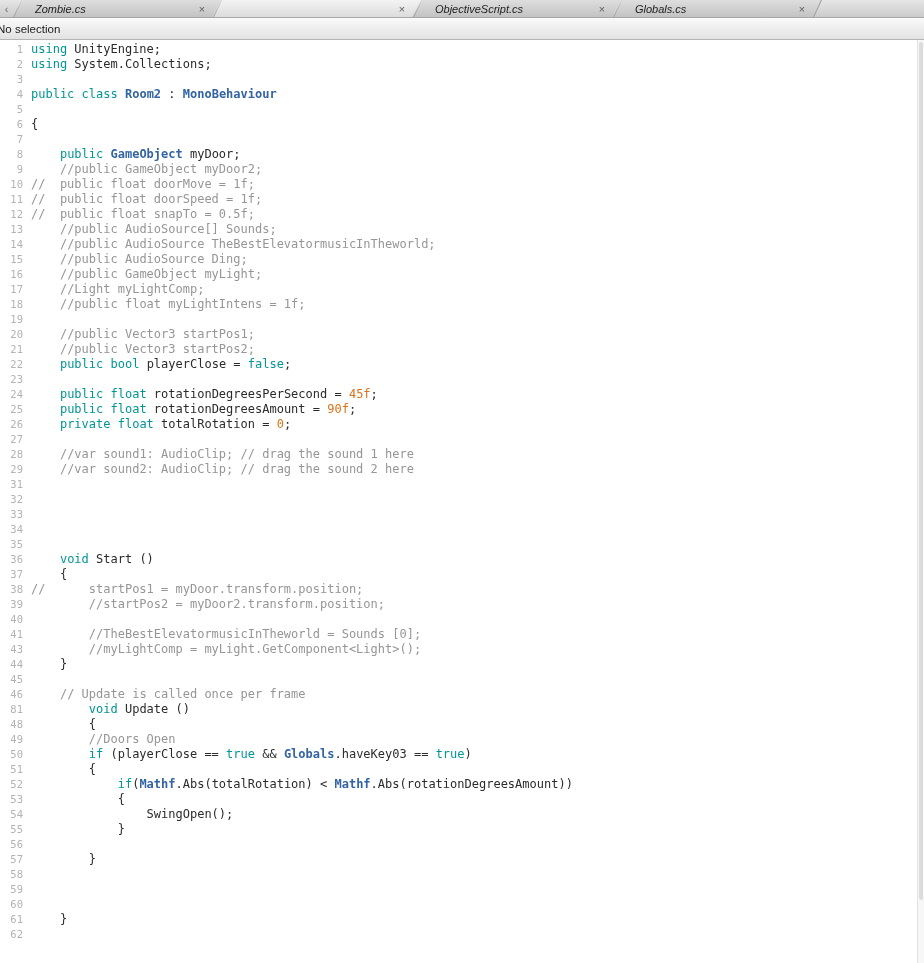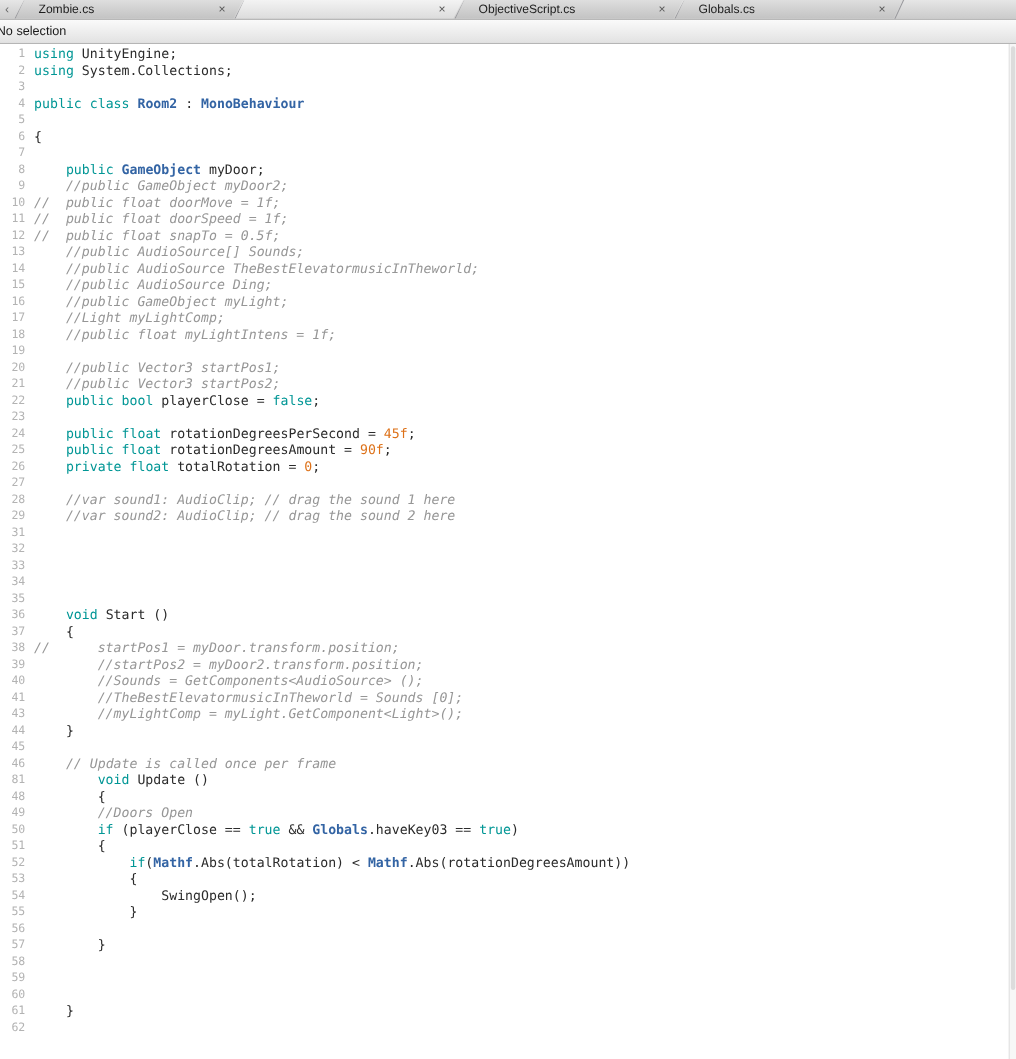--- a/index.html
+++ b/index.html
@@ -15,21 +15,21 @@
     height:18px; flex:0 0 18px;
     background:linear-gradient(#e6e6e6,#cbcbcb);
     border-bottom:1px solid #a7a7a7;
     display:flex; align-items:stretch;
     position:relative; z-index:5;
   }
   .tab-scroll {
     width:13px; display:flex; align-items:center; justify-content:center;
     color:#6a6a6a; font-size:11px; line-height:18px; cursor:default;
   }
-  .tabs-row { display:flex; align-items:stretch; }
+  .tabs-row { display:flex; align-items:stretch;font-style:italic; }
   .tab {
     position:relative;
     width:208px; margin-right:-8px;
     display:flex; align-items:center;
     padding:0 16px 0 22px;
     font-size:11px; color:#1d1d1d;
     background:linear-gradient(#dedede,#c3c3c3);
     clip-path:polygon(9px 0, 100% 0, calc(100% - 9px) 100%, 0 100%);
     cursor:default;
   }
@@ -76,21 +76,21 @@
   .line { display:flex; height:15px; line-height:15px; }
   .ln {
     flex:0 0 31px; text-align:right; padding-right:8px;
     color:var(--line-number,#b3b3b3); font-size:10.5px;
     font-family:"DejaVu Sans Mono", monospace;
     user-select:none;
   }
   .lt { white-space:pre; font-size:12px; color:var(--plain,#2b2b2b); }
   .tok-k { color:var(--keyword,#009695); }
   .tok-t { color:var(--type,#3364a4);font-weight:bold; }
-  .tok-c { color:var(--comment,#969696); font-style:italic; }
+  .tok-c { color:var(--comment,#969696); }
   .tok-n { color:var(--number,#dd7118); }
   .tok-p { color:var(--plain,#2b2b2b); }
 
   
   .scrollbar {
     position:absolute; top:0; right:0; bottom:0; width:7px;
     background:#f7f7f7; border-left:1px solid #e2e2e2;
   }
   .scrollbar-thumb {
     position:absolute; top:2px; left:1px; right:1px; height:93%;
@@ -279,21 +279,21 @@
         <div class="line">
           <span class="ln">38</span>
           <span class="lt"><span class="tok-c">//      startPos1 = myDoor.transform.position;</span></span>
         </div>
         <div class="line">
           <span class="ln">39</span>
           <span class="lt"><span class="tok-p">        </span><span class="tok-c">//startPos2 = myDoor2.transform.position;</span></span>
         </div>
         <div class="line">
           <span class="ln">40</span>
-          <span class="lt"><span class="tok-p">        </span><span class="tok-c">//Sounds = GetComponents&lt;AudioSource&gt; ();</span></span>
+          <span class="lt"><span class="tok-p">        </span></span>
         </div>
         <div class="line">
           <span class="ln">41</span>
           <span class="lt"><span class="tok-p">        </span><span class="tok-c">//TheBestElevatormusicInTheworld = Sounds [0];</span></span>
         </div>
         <div class="line">
           <span class="ln">43</span>
           <span class="lt"><span class="tok-p">        </span><span class="tok-c">//myLightComp = myLight.GetComponent&lt;Light&gt;();</span></span>
         </div>
         <div class="line">

